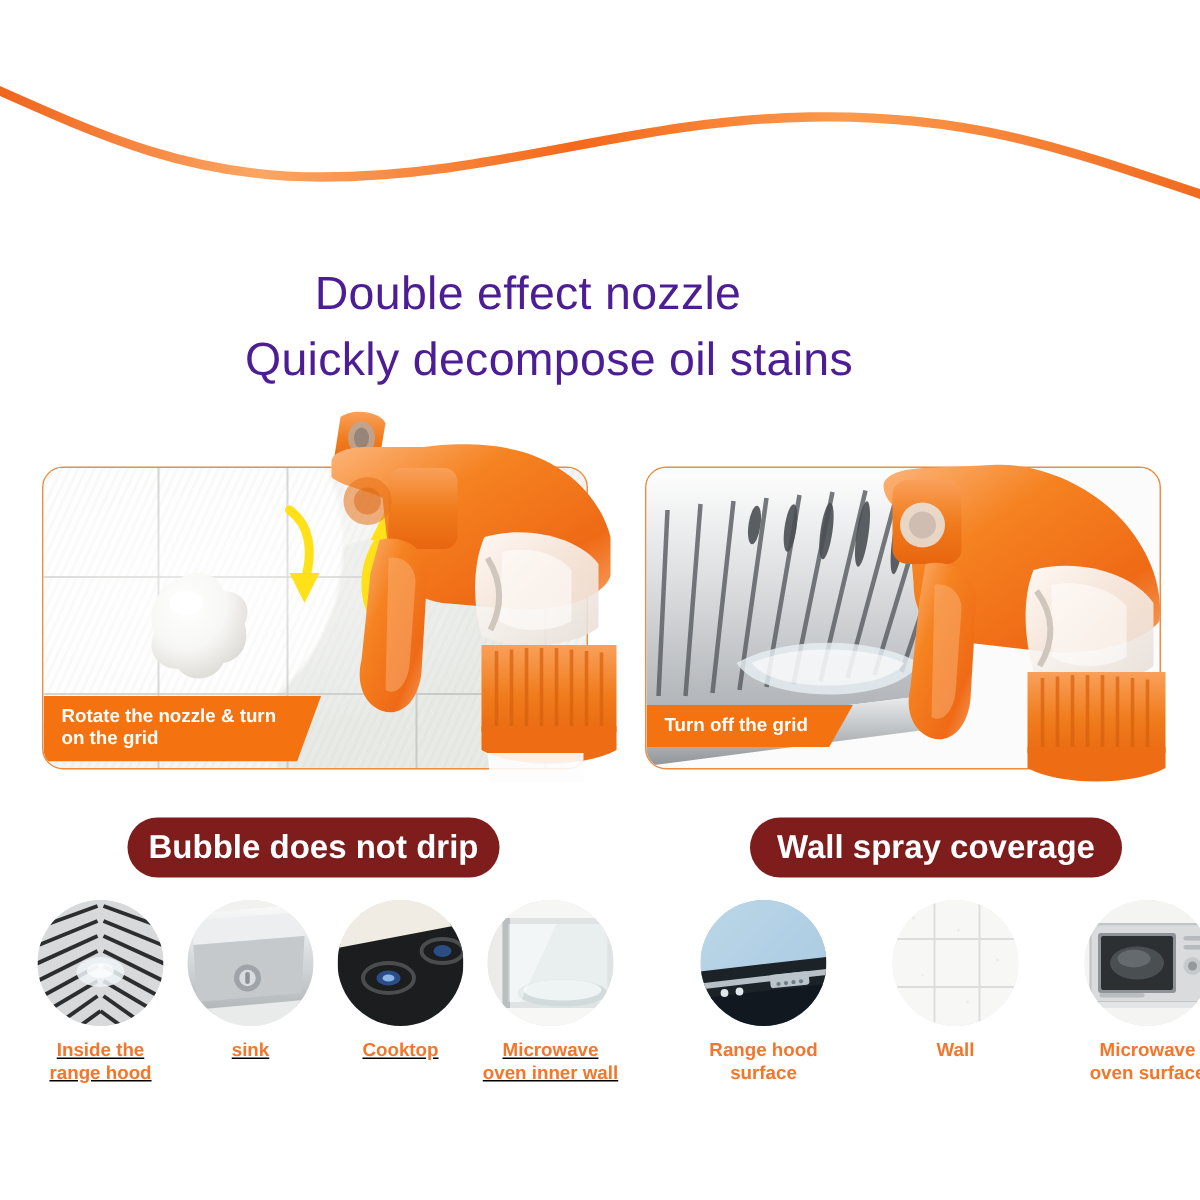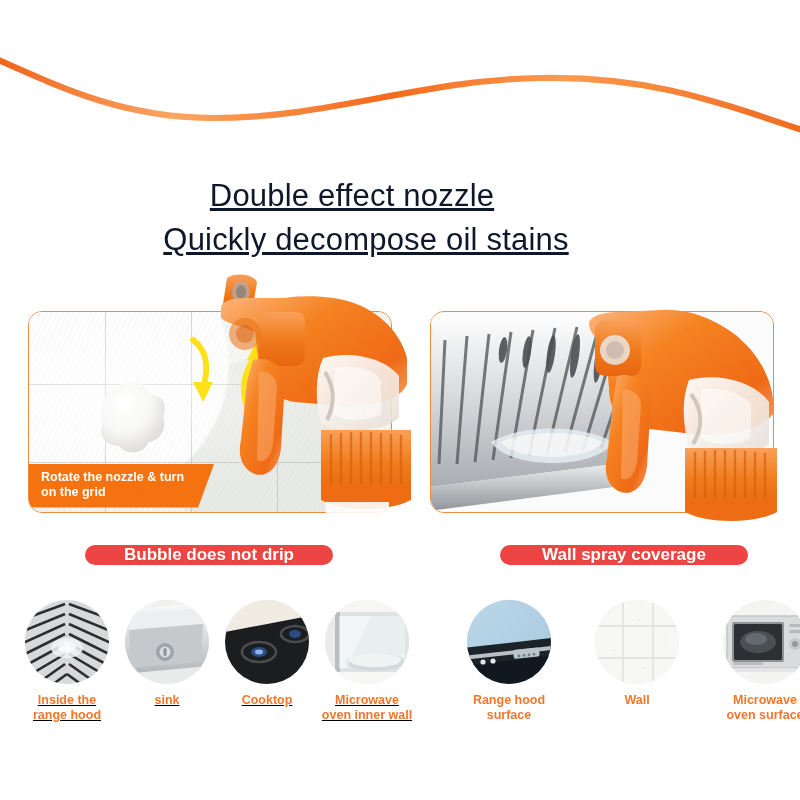--- a/index.html
+++ b/index.html
@@ -9,21 +9,21 @@
     position:relative;
   }
   .stage{position:absolute;inset:0;width:800px;height:800px;}
 
   
   .wave{position:absolute;left:0;top:0;width:800px;height:150px;}
 
   
   .headline{
     position:absolute;left:0;top:176px;width:704px;text-align:center;
-    color:#0f172a;line-height:1.28;text-decoration:underline;
+    color:#4c1d95;line-height:1.28;
   }
   .headline .l1{font-size:31px;letter-spacing:.2px;display:block;}
   .headline .l2{font-size:31px;letter-spacing:.2px;display:block;margin-top:4px;padding-left:28px;}
 
   
   .panel{
     position:absolute;border:1.4px solid #f08a3c;border-radius:14px;
     overflow:hidden;background:#e5e5e5;
   }
   .panel-left{left:28px;top:311px;width:362px;height:200px;}
@@ -64,23 +64,23 @@
   .cap-left{left:0;top:152px;}
   .cap-right{left:0;top:158px;}
 
   
   .sprayer{position:absolute;pointer-events:none;}
   .sprayer-left{left:175px;top:272px;width:245px;height:250px;}
   .sprayer-right{left:565px;top:296px;width:225px;height:228px;}
 
   
   .pill{
-    position:absolute;background:#ef4444;color:#fff;border-radius:22px;
-    font-weight:bold;font-size:17px;display:flex;align-items:center;
-    justify-content:center;height:20px;
+    position:absolute;background:#7f1d1d;color:#fff;border-radius:22px;
+    font-weight:bold;font-size:22px;display:flex;align-items:center;
+    justify-content:center;height:40px;
     text-shadow:0 1px 1px rgba(0,0,0,.07);
   }
   .pill-left{left:85px;top:545px;width:248px;}
   .pill-right{left:500px;top:545px;width:248px;}
 
   
   .thumbs{position:absolute;display:flex;}
   .thumbs-left{left:18px;top:600px;text-decoration:underline;}
   .thumbs-right{left:450px;top:600px;}
   .thumb{width:98px;margin-right:2px;text-align:center;}
@@ -184,20 +184,21 @@
           <ellipse cx="168" cy="46" rx="4" ry="25" transform="rotate(8 168 46)"></ellipse>
           <ellipse cx="192" cy="48" rx="4" ry="27" transform="rotate(8 192 48)"></ellipse>
         </g>
 
         <g opacity=".92">
           <path d="M60 130 C92 112,150 112,182 130 C166 158,78 158,60 130 Z" fill="#e8f1f6" opacity=".85"></path>
           <path d="M70 130 C96 118,146 118,172 130 C158 150,84 150,70 130 Z" fill="#ffffff" opacity=".7"></path>
         </g>
       </svg>
     </div>
+    <div class="cap cap-right">Turn off the grid</div>
   </div>
 
   <svg class="sprayer sprayer-left" viewBox="0 0 245 250">
     <defs>
       <linearGradient id="or1" x1="0" y1="0" x2="1" y2="1">
         <stop offset="0%" stop-color="#fcb57c"></stop>
         <stop offset="35%" stop-color="#f58220"></stop>
         <stop offset="75%" stop-color="#ef6a16"></stop>
         <stop offset="100%" stop-color="#f9a363"></stop>
       </linearGradient>

